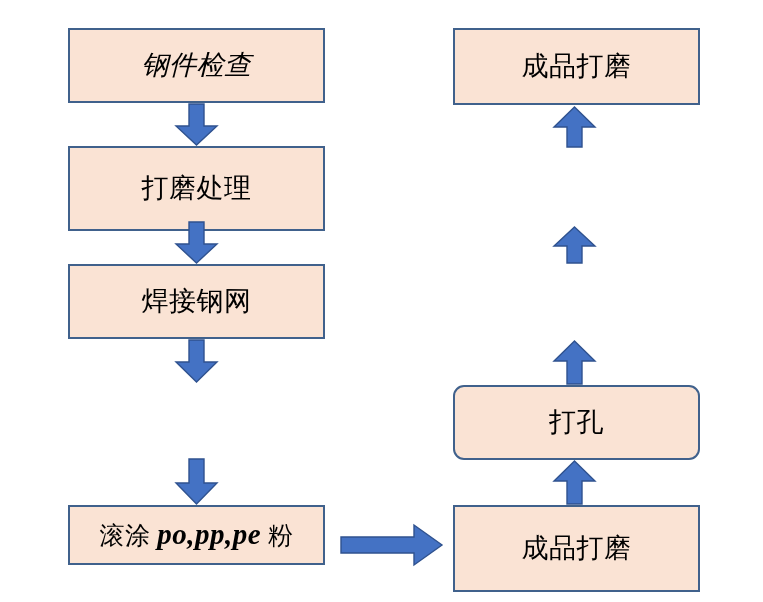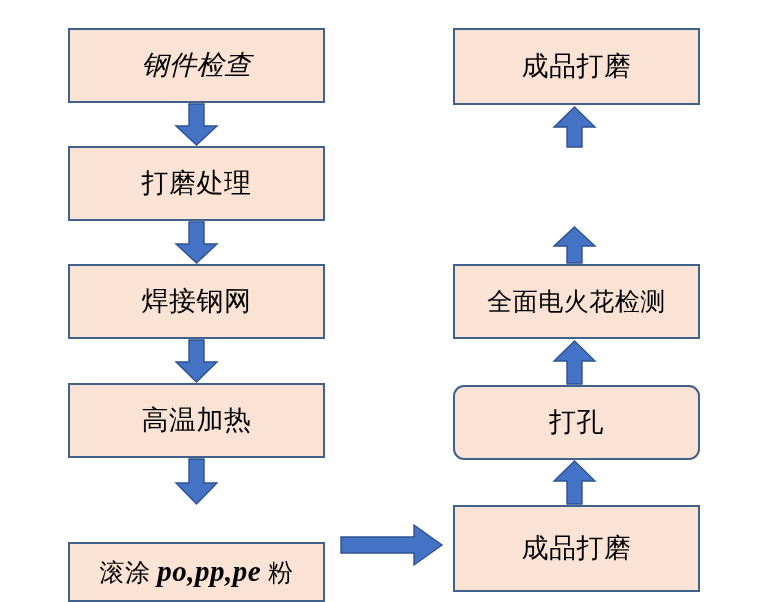--- a/index.html
+++ b/index.html
@@ -54,44 +54,38 @@
 </style>
 </head>
 <body>
 
 <div id="canvas">
 
   <div class="node" style="left:68px; top:28px; width:257px; height:75px;font-style:italic;">
     <span class="node-label">钢件检查</span>
   </div>
 
-  <div class="node" style="left:68px; top:146px; width:257px; height:75px;">
+  <div class="node" style="left:68px; top:146px; width:257px; height:85px;">
     <span class="node-label">打磨处理</span>
   </div>
 
   <div class="node" style="left:68px; top:264px; width:257px; height:75px;">
     <span class="node-label">焊接钢网</span>
   </div>
 
-  <div class="node" style="left:68px; top:383px; width:257px; height:75px;">
-    <span class="node-label">高温加热</span>
-  </div>
 
-  <div class="node" style="left:68px; top:505px; width:257px; height:60px;margin-top:37px;">
+  <div class="node" style="left:68px; top:505px; width:257px; height:60px;">
     <span class="node-label small"><span>滚涂 </span><span class="latin">po,pp,pe</span><span> 粉</span></span>
   </div>
 
   <div class="node" style="left:453px; top:28px; width:247px; height:77px;">
     <span class="node-label">成品打磨</span>
   </div>
 
 
-  <div class="node" style="left:453px; top:264px; width:247px; height:75px;">
-    <span class="node-label small">全面电火花检测</span>
-  </div>
 
   <div class="node" style="left:453px; top:385px; width:247px; height:75px;border-radius:11px;">
     <span class="node-label">打孔</span>
   </div>
 
   <div class="node" style="left:453px; top:505px; width:247px; height:87px;">
     <span class="node-label">成品打磨</span>
   </div>
 
   <div class="arrow" style="left:172px; top:104px; width:49px; height:42px;">

